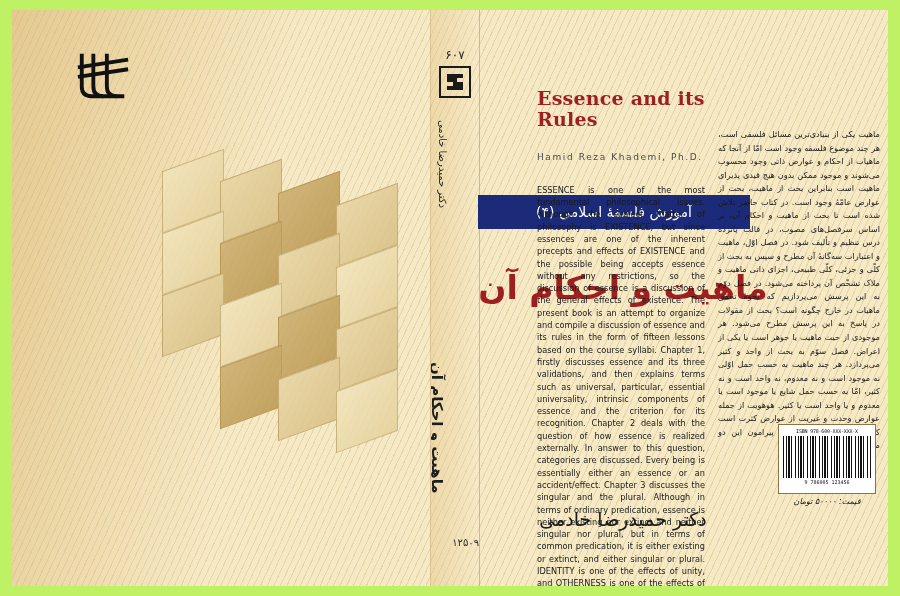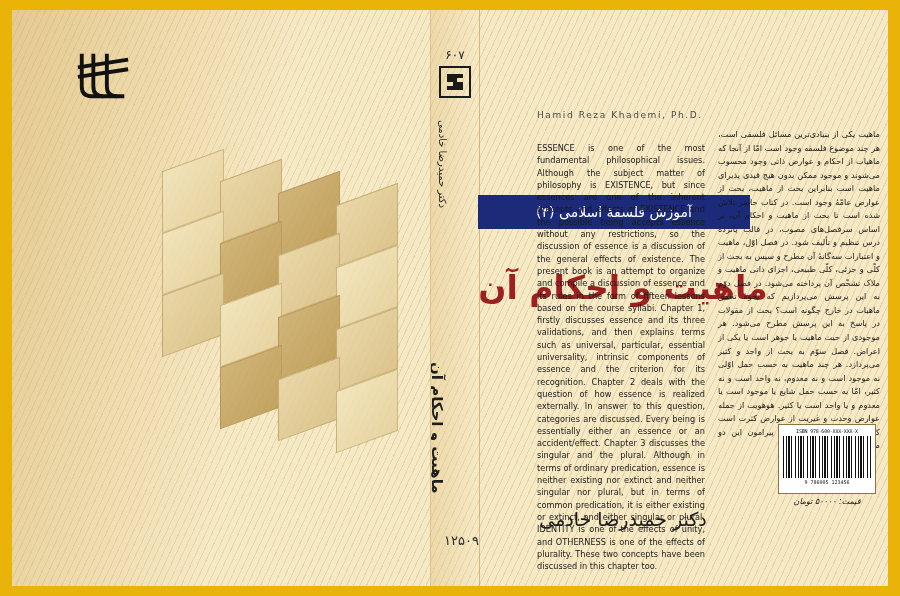--- a/index.html
+++ b/index.html
@@ -8,21 +8,21 @@
     background: #ffffff;
   }
   body {
     font-family: "Liberation Sans", sans-serif;
   }
   #cover {
     position: relative;
     width: 900px;
     height: 596px;
     overflow: hidden;
-    background: #eab308;
+    background: #bef264;
   }
   
   .artboard {
     position: absolute;
     left: 12px;
     top: 10px;
     width: 876px;
     height: 576px;
     background: #f6e9c6;
     overflow: hidden;
@@ -135,21 +135,21 @@
     margin-left: -9px;
     font-size: 15px;
     font-weight: bold;
   }
   .spine-bottom-number {
     position: absolute;
     bottom: 38px;
     left: 0; right: 0;
     text-align: center;
     font-family: "DejaVu Sans", sans-serif;
-    font-size: 13px;
+    font-size: 10px;
     color: #2b2b2b;
     direction: rtl;
     margin-left: 28px;
   }
 
   
   .front-cover {
     position: absolute;
     left: 478px;
     top: 10px;
@@ -361,20 +361,21 @@
   <div class="front-cover">
 
     <div class="front-band">
       <span>آموزش فلسفهٔ اسلامی (۴)</span>
     </div>
 
     <div class="front-title">ماهیت و احکام آن</div>
     <div class="front-author">دکتر حمیدرضا خادمی</div>
 
     <div class="english-block" style="left:59px; top:78px;">
+      <div class="english-title">Essence and its Rules</div>
       <div class="english-author">Hamid Reza Khademi, Ph.D.</div>
       <div class="english-body">ESSENCE is one of the most fundamental philosophical issues. Although the subject matter of philosophy is EXISTENCE, but since essences are one of the inherent precepts and effects of EXISTENCE and the possible being accepts essence without any restrictions, so the discussion of essence is a discussion of the general effects of existence. The present book is an attempt to organize and compile a discussion of essence and its rules in the form of fifteen lessons based on the course syllabi. Chapter 1, firstly discusses essence and its three validations, and then explains terms such as universal, particular, essential universality, intrinsic components of essence and the criterion for its recognition. Chapter 2 deals with the question of how essence is realized externally. In answer to this question, categories are discussed. Every being is essentially either an essence or an accident/effect. Chapter 3 discusses the singular and the plural. Although in terms of ordinary predication, essence is neither existing nor extinct and neither singular nor plural, but in terms of common predication, it is either existing or extinct, and either singular or plural. IDENTITY is one of the effects of unity, and OTHERNESS is one of the effects of plurality. These two concepts have been discussed in this chapter too.</div>
     </div>
 
     <div class="persian-block" style="left:240px; top:118px;">
       <div class="persian-body">ماهیت یکی از بنیادی‌ترین مسائل فلسفی است، هر چند موضوع فلسفه وجود است امّا از آنجا که ماهیات از احکام و عوارض ذاتی وجود محسوب می‌شوند و موجود ممکن بدون هیچ قیدی پذیرای ماهیت است بنابراین بحث از ماهیت، بحث از عوارض عامّهٔ وجود است. در کتاب حاضر تلاش شده است تا بحث از ماهیت و احکام آن، بر اساس سرفصل‌های مصوب، در قالب پانزده درس تنظیم و تألیف شود. در فصل اوّل، ماهیت و اعتبارات سه‌گانهٔ آن مطرح و سپس به بحث از کلّی و جزئی، کلّی طبیعی، اجزای ذاتی ماهیت و ملاک تشخّص آن پرداخته می‌شود. در فصل دوّم به این پرسش می‌پردازیم که نحوهٔ تحقق ماهیات در خارج چگونه است؟ بحث از مقولات در پاسخ به این پرسش مطرح می‌شود. هر موجودی از حیث ماهیت یا جوهر است یا یکی از اعراض. فصل سوّم به بحث از واحد و کثیر می‌پردازد. هر چند ماهیت به حسب حمل اوّلی نه موجود است و نه معدوم، نه واحد است و نه کثیر، امّا به حسب حمل شایع یا موجود است یا معدوم و یا واحد است یا کثیر. هوهویت از جمله عوارض وحدت و غیریت از عوارض کثرت است که در این فصل به مباحث پیرامون این دو مفهوم نیز پرداخته می‌شود.</div>
     </div>
 
     <div class="barcode-box" style="left:300px; top:414px;">
       <div class="barcode-isbn">ISBN 978-600-XXX-XXX-X</div>

